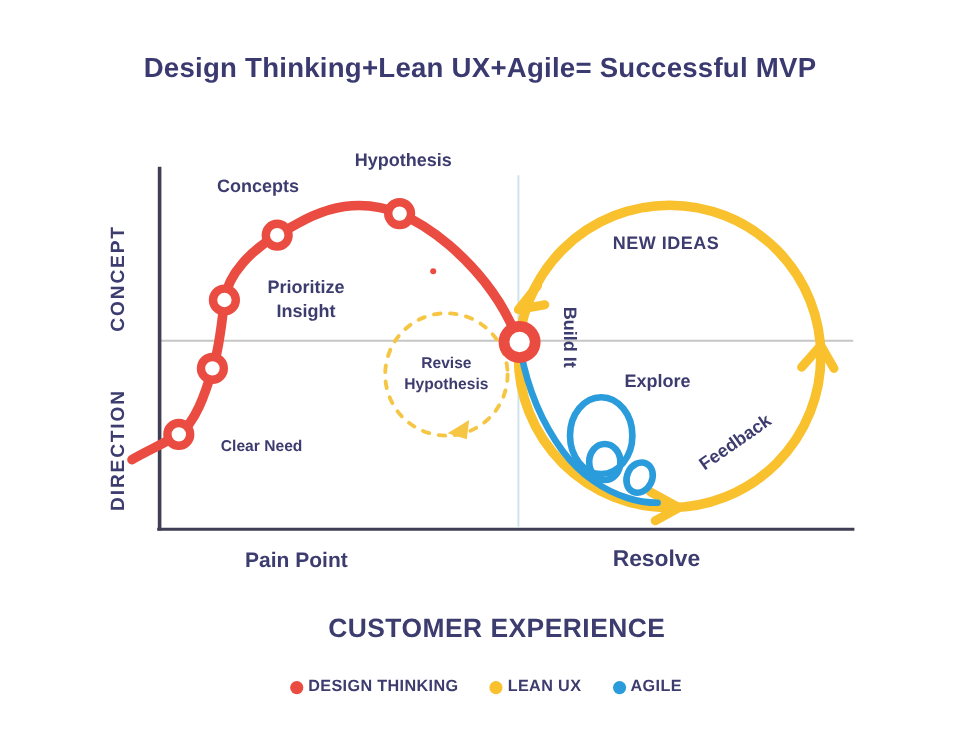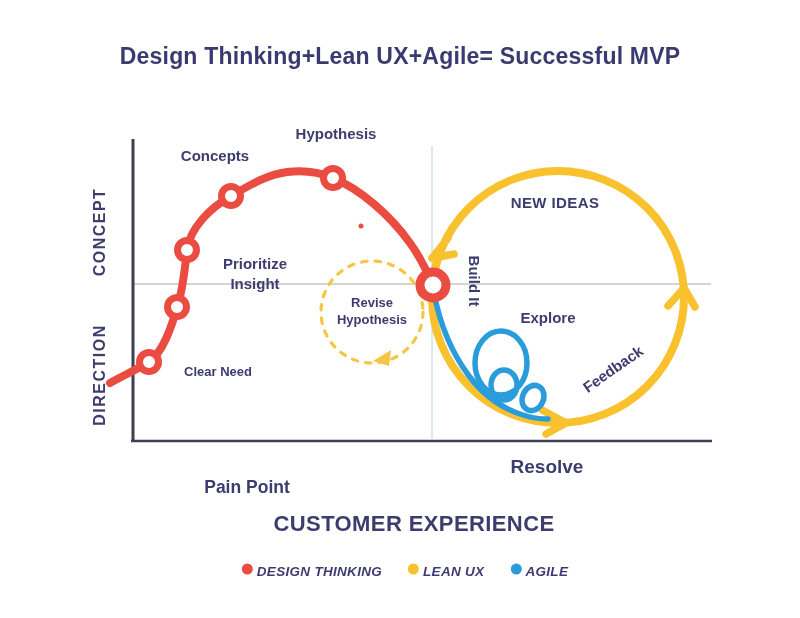--- a/index.html
+++ b/index.html
@@ -11,36 +11,36 @@
   .stage svg{position:absolute;left:0;top:0;}
   .lbl{
     position:absolute;transform:translate(-50%,-50%);
     font-weight:700;color:#3d3c6f;white-space:pre-line;text-align:center;line-height:1.3;
   }
   .title{left:400px;top:57px;font-size:23px;letter-spacing:0.2px;color:#3b3a70;white-space:nowrap;}
   .concept{left:100px;top:232px;transform:translate(-50%,-50%) rotate(-90deg);font-size:16px;letter-spacing:1.5px;white-space:nowrap;}
   .direction{left:100px;top:375px;transform:translate(-50%,-50%) rotate(-90deg);font-size:16px;letter-spacing:1.5px;white-space:nowrap;}
   .hypothesis{left:336px;top:134px;font-size:15px;}
   .concepts{left:215px;top:156px;font-size:15px;}
-  .prioritize{left:255px;top:274px;font-size:15px;line-height:20px;}
+  .prioritize{left:255px;top:250px;font-size:15px;line-height:20px;}
   .research{left:237px;top:325px;font-size:15px;line-height:22px;}
   .clearneed{left:218px;top:372px;font-size:13px;}
   .newideas{left:555px;top:203px;font-size:15px;letter-spacing:0.4px;}
   .buildit{left:474px;top:281px;transform:translate(-50%,-50%) rotate(90deg);font-size:15px;white-space:nowrap;}
   .explore{left:548px;top:318px;font-size:15px;text-align:center;}
   .feedback{left:613px;top:369px;transform:translate(-50%,-50%) rotate(-35deg);font-size:15px;white-space:nowrap;}
   .revise{left:372px;top:311px;font-size:13px;line-height:17px;}
-  .painpoint{left:247px;top:467px;font-size:17.5px;margin-top:20px;}
+  .painpoint{left:247px;top:467px;font-size:17.5px;}
   .resolve{left:547px;top:467px;font-size:19px;}
   .custexp{left:414px;top:524px;font-size:22px;letter-spacing:0.4px;white-space:nowrap;}
   .legend{
     position:absolute;left:405px;top:571px;transform:translate(-50%,-50%);
     display:flex;align-items:center;gap:26px;
   }
-  .legend-item{display:flex;align-items:flex-start;gap:4px;font-style:italic;}
+  .legend-item{display:flex;align-items:flex-end;gap:4px;}
   .legend-label{font-size:13.5px;font-weight:700;color:#3d3c6f;letter-spacing:0.3px;white-space:nowrap;}
   .dot{width:11px;height:11px;border-radius:50%;flex:0 0 auto;}
 </style>
 </head>
 <body>
 
 <div class="stage">
 
   <svg width="800" height="618" viewBox="0 0 800 618">
 

